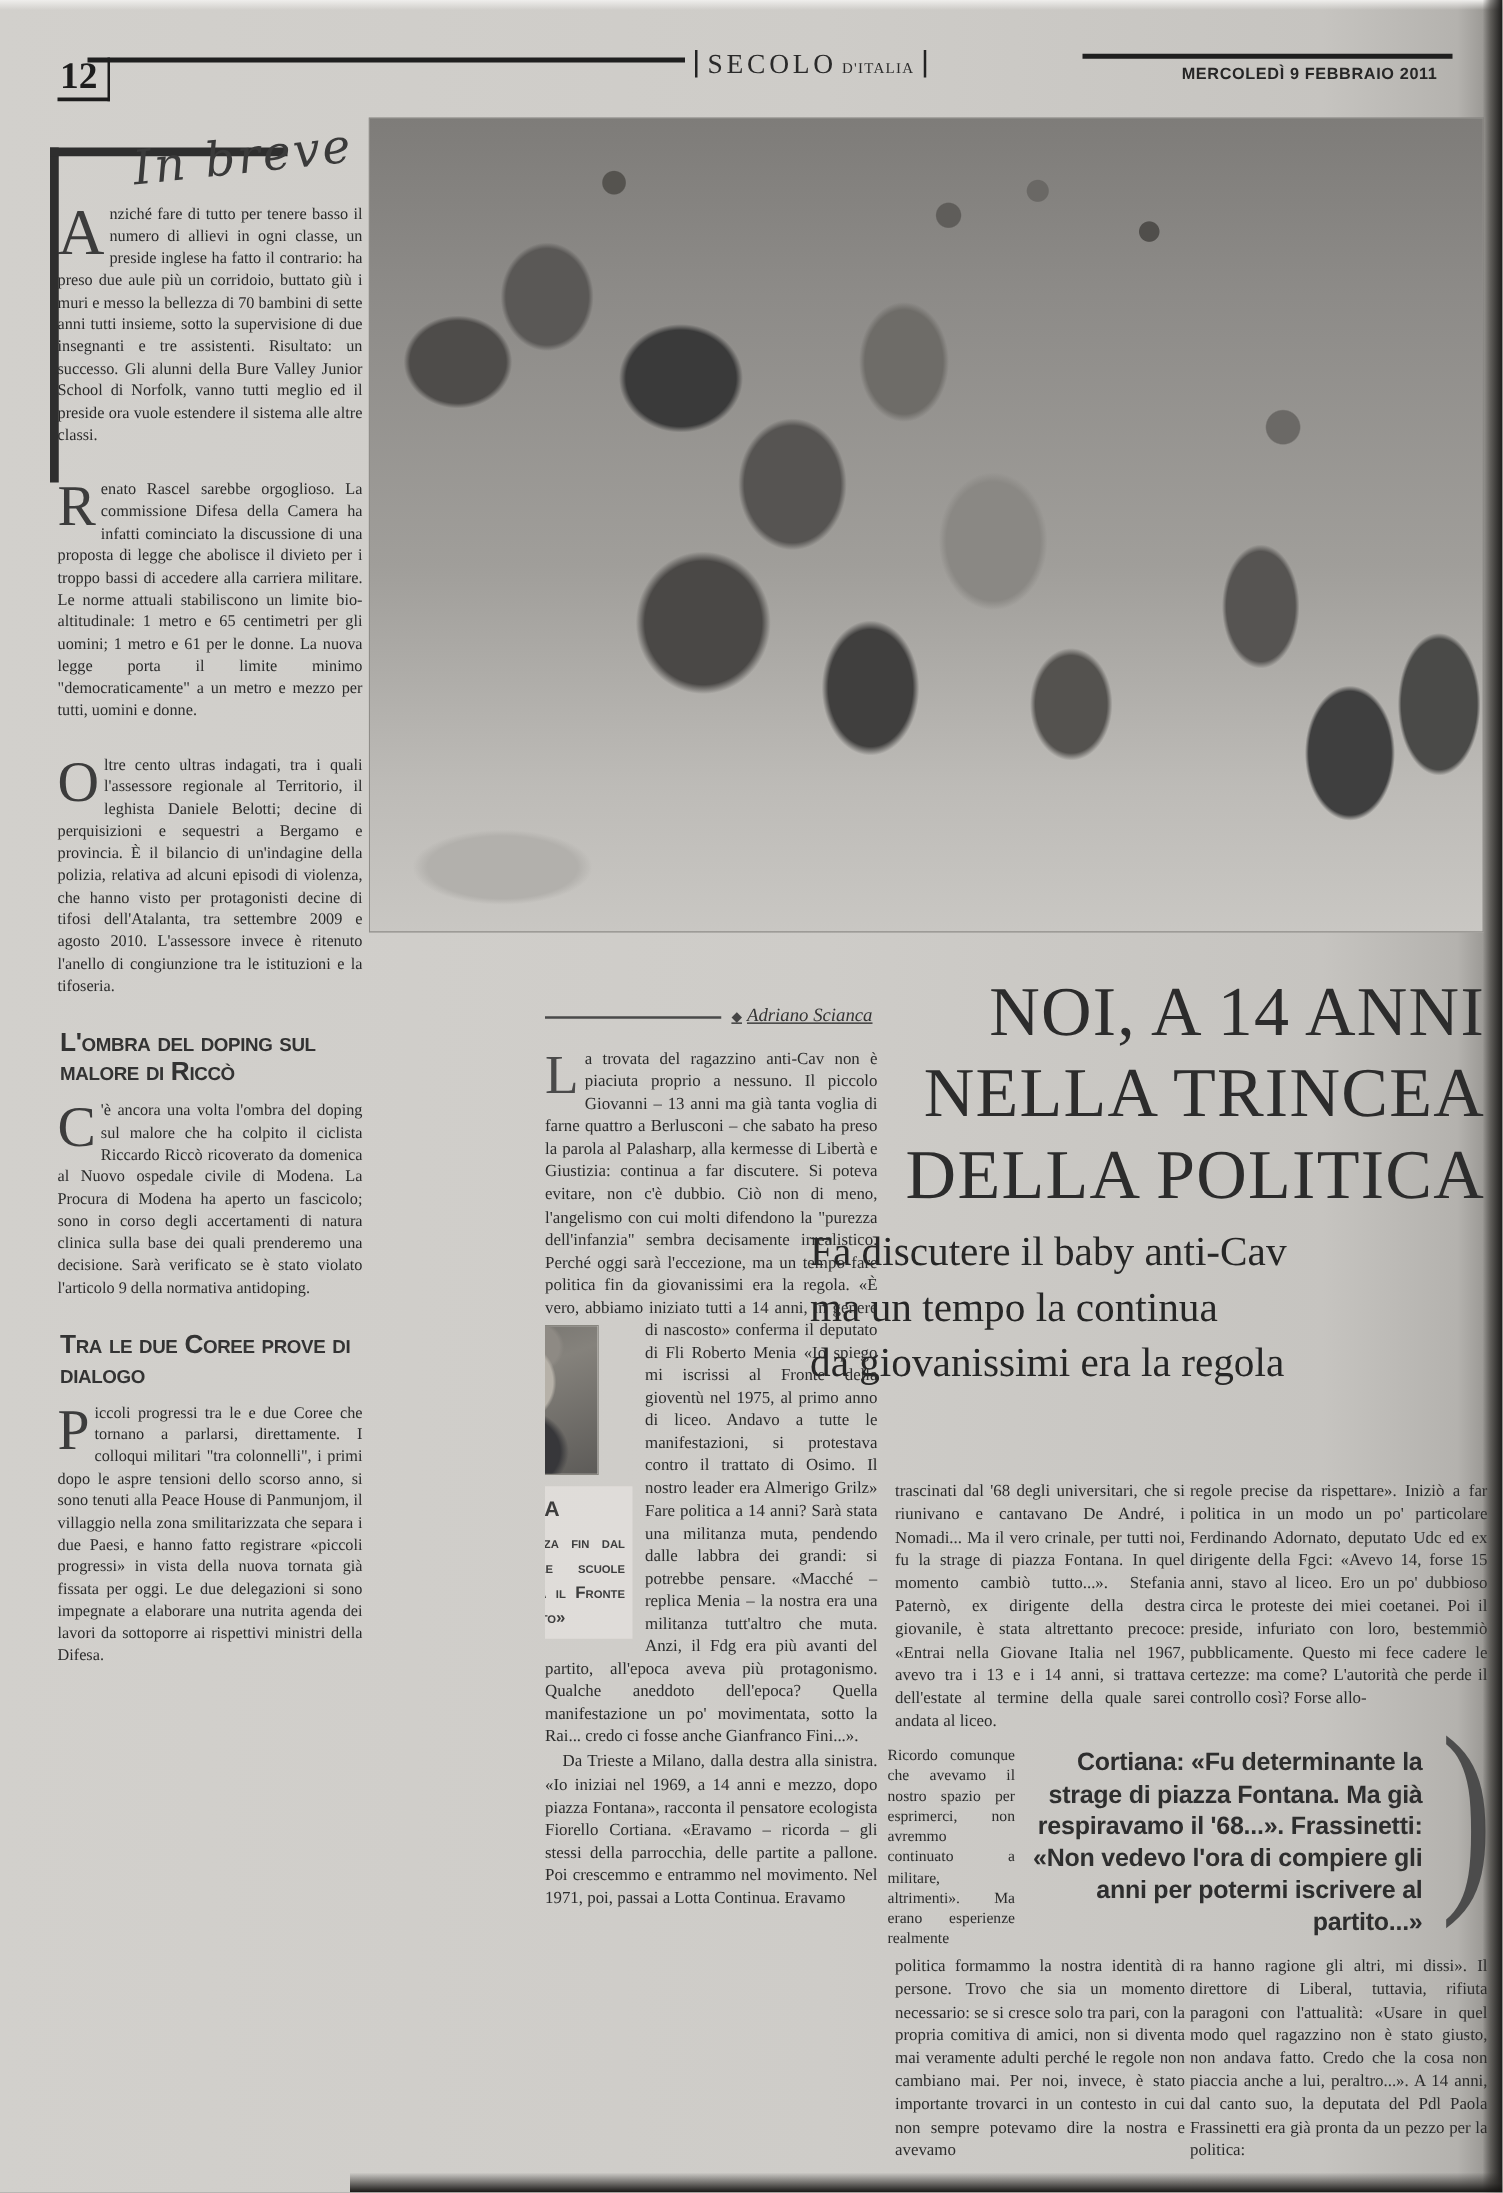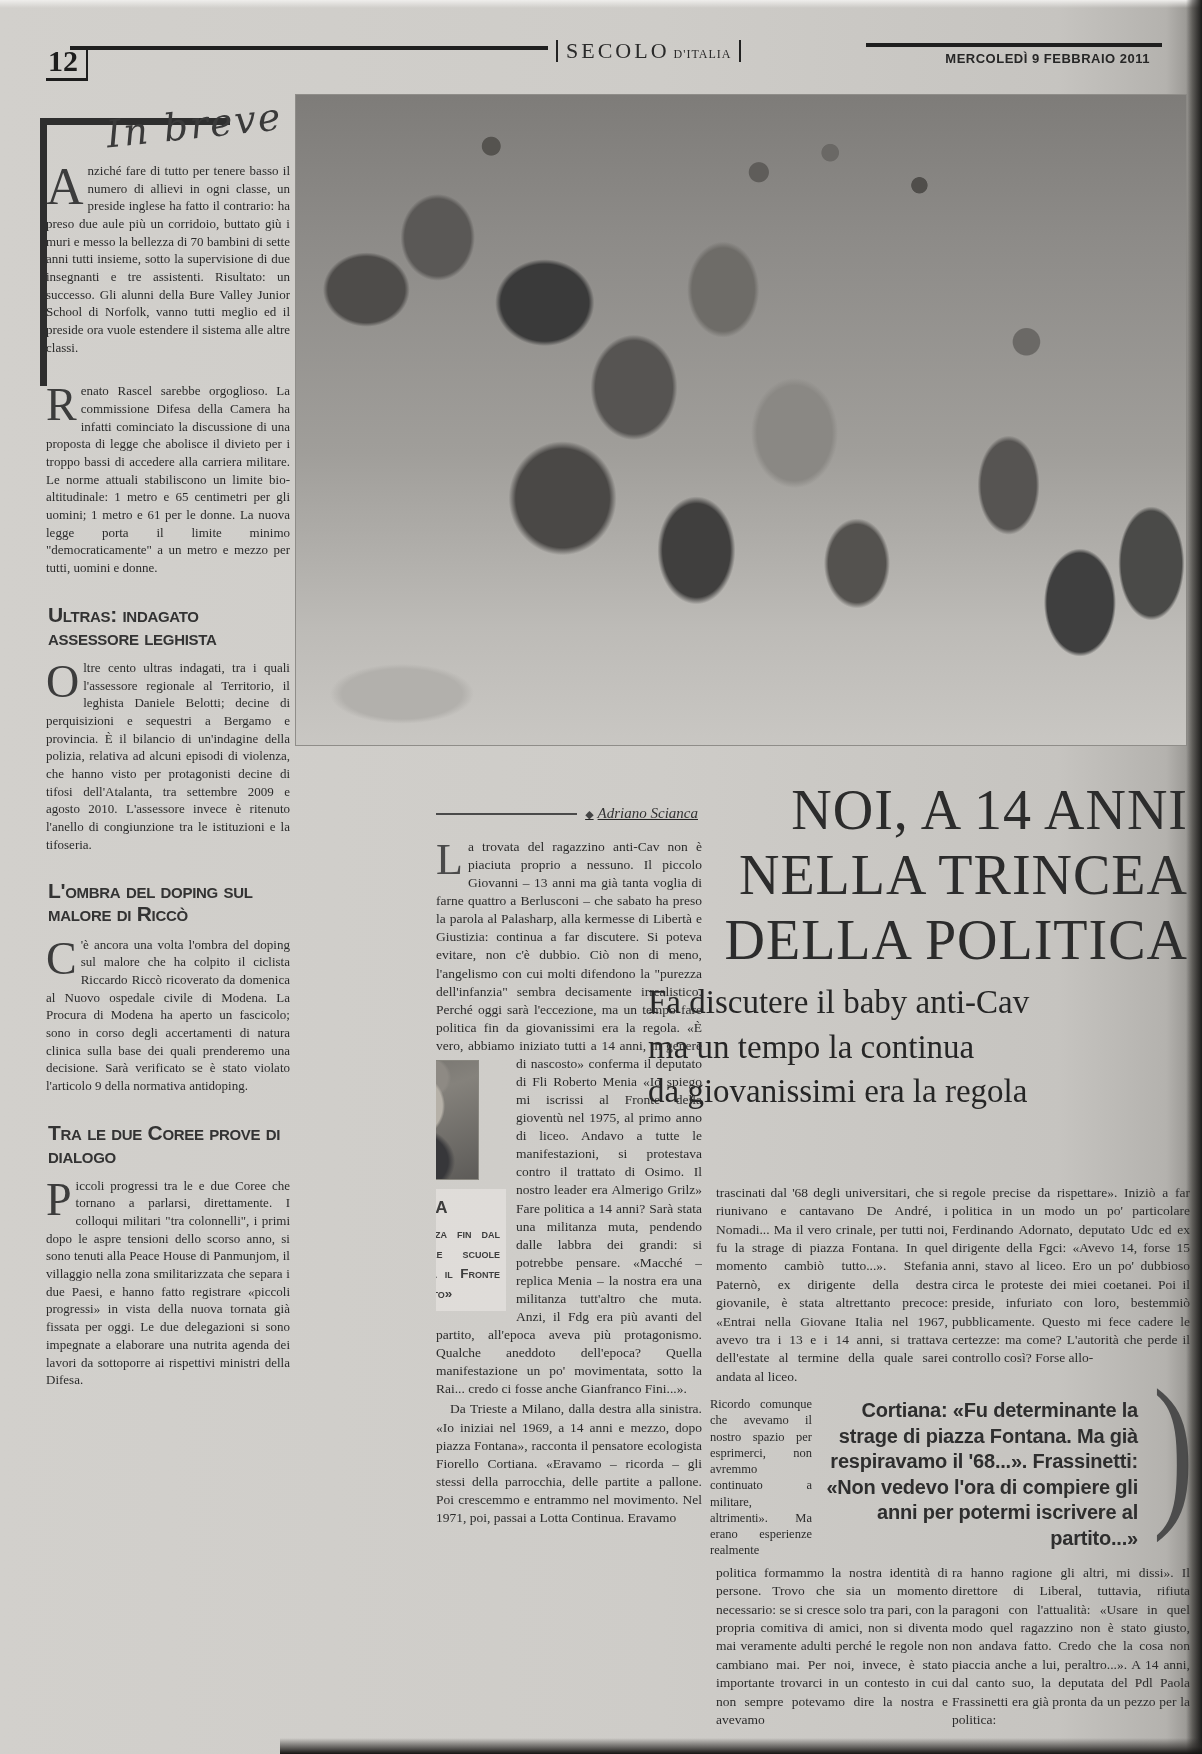--- a/index.html
+++ b/index.html
@@ -142,21 +142,20 @@
 
     <div class="brief">
       <div class="body"><span class="dropcap big">A</span><span>nziché fare di tutto per tenere basso il numero di allievi in ogni classe, un preside inglese ha fatto il contrario: ha preso due aule più un corridoio, buttato giù i muri e messo la bellezza di 70 bambini di sette anni tutti insieme, sotto la supervisione di due insegnanti e tre assistenti. Risultato: un successo. Gli alunni della Bure Valley Junior School di Norfolk, vanno tutti meglio ed il preside ora vuole estendere il sistema alle altre classi.</span></div>
     </div>
 
     <div class="brief">
       <div class="body"><span class="dropcap">R</span><span>enato Rascel sarebbe orgoglioso. La commissione Difesa della Camera ha infatti cominciato la discussione di una proposta di legge che abolisce il divieto per i troppo bassi di accedere alla carriera militare. Le norme attuali stabiliscono un limite bio-altitudinale: 1 metro e 65 centimetri per gli uomini; 1 metro e 61 per le donne. La nuova legge porta il limite minimo "democraticamente" a un metro e mezzo per tutti, uomini e donne.</span></div>
     </div>
 
     <div class="brief">
-      <h3>Ultras: indagato assessore leghista</h3>
       <div class="body"><span class="dropcap">O</span><span>ltre cento ultras indagati, tra i quali l'assessore regionale al Territorio, il leghista Daniele Belotti; decine di perquisizioni e sequestri a Bergamo e provincia. È il bilancio di un'indagine della polizia, relativa ad alcuni episodi di violenza, che hanno visto per protagonisti decine di tifosi dell'Atalanta, tra settembre 2009 e agosto 2010. L'assessore invece è ritenuto l'anello di congiunzione tra le istituzioni e la tifoseria.</span></div>
     </div>
 
     <div class="brief">
       <h3>L'ombra del doping sul malore di Riccò</h3>
       <div class="body"><span class="dropcap">C</span><span>'è ancora una volta l'ombra del doping sul malore che ha colpito il ciclista Riccardo Riccò ricoverato da domenica al Nuovo ospedale civile di Modena. La Procura di Modena ha aperto un fascicolo; sono in corso degli accertamenti di natura clinica sulla base dei quali prenderemo una decisione. Sarà verificato se è stato violato l'articolo 9 della normativa antidoping.</span></div>
     </div>
 
     <div class="brief">
       <h3>Tra le due Coree prove di dialogo</h3>

